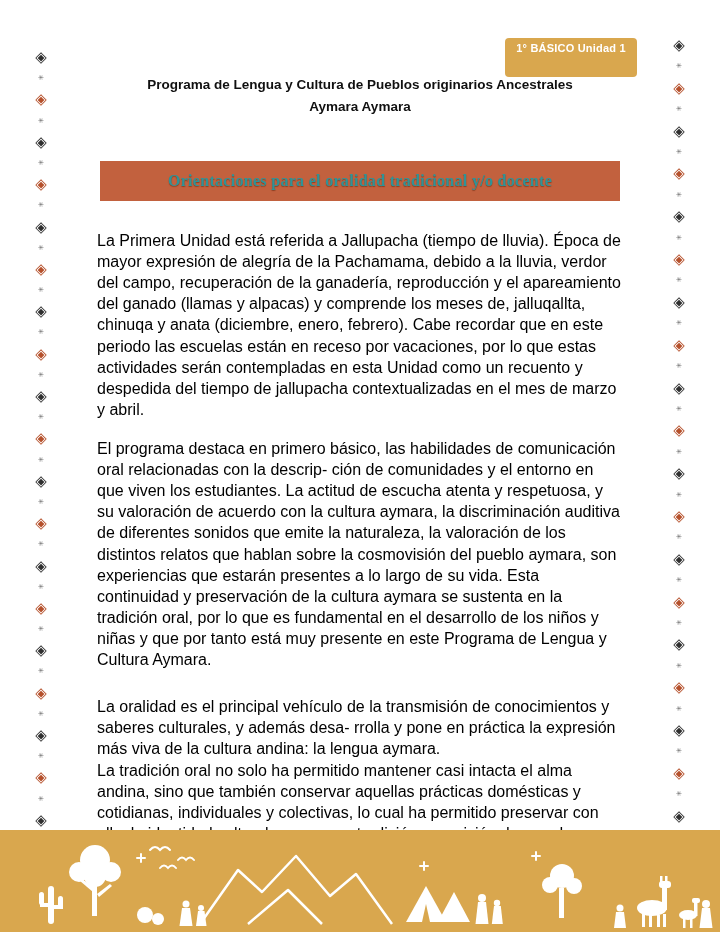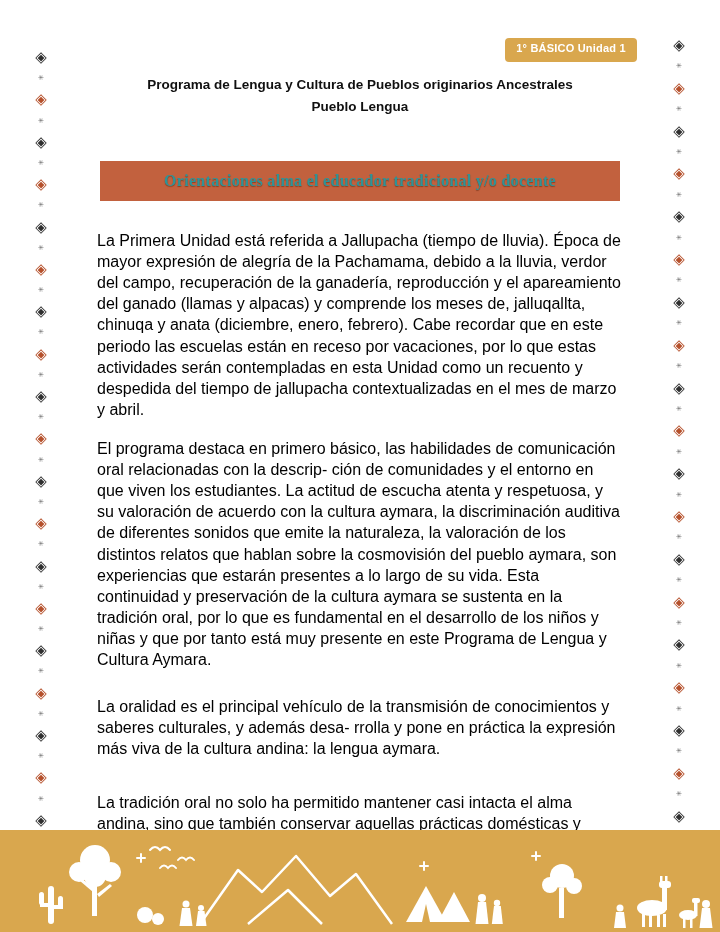--- a/index.html
+++ b/index.html
@@ -27,21 +27,21 @@
   }
   .ornament.left{left:28px;}
   .ornament.right{right:28px;top:38px;height:786px;}
   .orn-big{font-size:15px;line-height:1;}
   .orn-dark{color:var(--orn-dark);}
   .orn-orange{color:var(--orn-orange);}
   .orn-small{font-size:7px;line-height:1;color:#6b6b6b;}
 
   
   .badge{
-    position:absolute;top:38px;left:505px;width:132px;height:24px;
+    position:absolute;top:38px;left:505px;width:132px;height:39px;
     background:var(--badge-bg);border-radius:4px;
     color:#fff;font-size:11px;font-weight:bold;
     text-align:center;line-height:21px;letter-spacing:0.2px;
   }
 
   
   .title{
     position:absolute;top:74px;left:60px;right:60px;
     text-align:center;color:#101010;
     font-size:13.5px;font-weight:bold;line-height:22px;
@@ -61,21 +61,21 @@
   }
 
   
   .content{
     position:absolute;top:230px;left:97px;width:525px;
     font-size:16px;line-height:1.32;color:#000;
   }
   .content p{margin:0;}
   .content p.p1{margin-bottom:18px;}
   .content p.p2{margin-bottom:26px;}
-  .content p.p3{margin-bottom:32px;}
+  .content p.p3{}
   .content p.p4{margin-bottom:16px;}
 
   
   .footer{
     position:absolute;left:0;bottom:0;width:720px;height:102px;
   }
   .footer svg{display:block;}
 </style>
 </head>
 <body>
@@ -158,25 +158,25 @@
       <span class="orn-small">✳</span>
       <span class="orn-big orn-orange">◈</span>
       <span class="orn-small">✳</span>
       <span class="orn-big orn-dark">◈</span>
     </div>
 
   <div class="badge">1° BÁSICO Unidad 1</div>
 
   <div class="title">
     <div>Programa de Lengua y Cultura de Pueblos originarios Ancestrales</div>
-    <div>Pueblo Lengua</div>
+    <div>Aymara Aymara</div>
   </div>
 
   <div class="section-header">
-    <span>Orientaciones alma el educador tradicional y/o docente</span>
+    <span>Orientaciones para el oralidad tradicional y/o docente</span>
   </div>
 
   <div class="content">
     <p class="p1">La Primera Unidad está referida a Jallupacha (tiempo de lluvia). Época de mayor expresión de alegría de la Pachamama, debido a la lluvia, verdor del campo, recuperación de la ganadería, reproducción y el apareamiento del ganado (llamas y alpacas) y comprende los meses de, jalluqallta, chinuqa y anata (diciembre, enero, febrero). Cabe recordar que en este periodo las escuelas están en receso por vacaciones, por lo que estas actividades serán contempladas en esta Unidad como un recuento y despedida del tiempo de jallupacha contextualizadas en el mes de marzo y abril.</p>
     <p class="p2">El programa destaca en primero básico, las habilidades de comunicación oral relacionadas con la descrip- ción de comunidades y el entorno en que viven los estudiantes. La actitud de escucha atenta y respetuosa, y su valoración de acuerdo con la cultura aymara, la discriminación auditiva de diferentes sonidos que emite la naturaleza, la valoración de los distintos relatos que hablan sobre la cosmovisión del pueblo aymara, son experiencias que estarán presentes a lo largo de su vida. Esta continuidad y preservación de la cultura aymara se sustenta en la tradición oral, por lo que es fundamental en el desarrollo de los niños y niñas y que por tanto está muy presente en este Programa de Lengua y Cultura Aymara.</p>
     <p class="p3">La oralidad es el principal vehículo de la transmisión de conocimientos y saberes culturales, y además desa- rrolla y pone en práctica la expresión más viva de la cultura andina: la lengua aymara.</p>
     <p class="p4">La tradición oral no solo ha permitido mantener casi intacta el alma andina, sino que también conservar aquellas prácticas domésticas y cotidianas, individuales y colectivas, lo cual ha permitido preservar con ello, la identidad cultural aymara, su tradición y su visión de mundo.</p>
   </div>
 
   <div class="footer">

